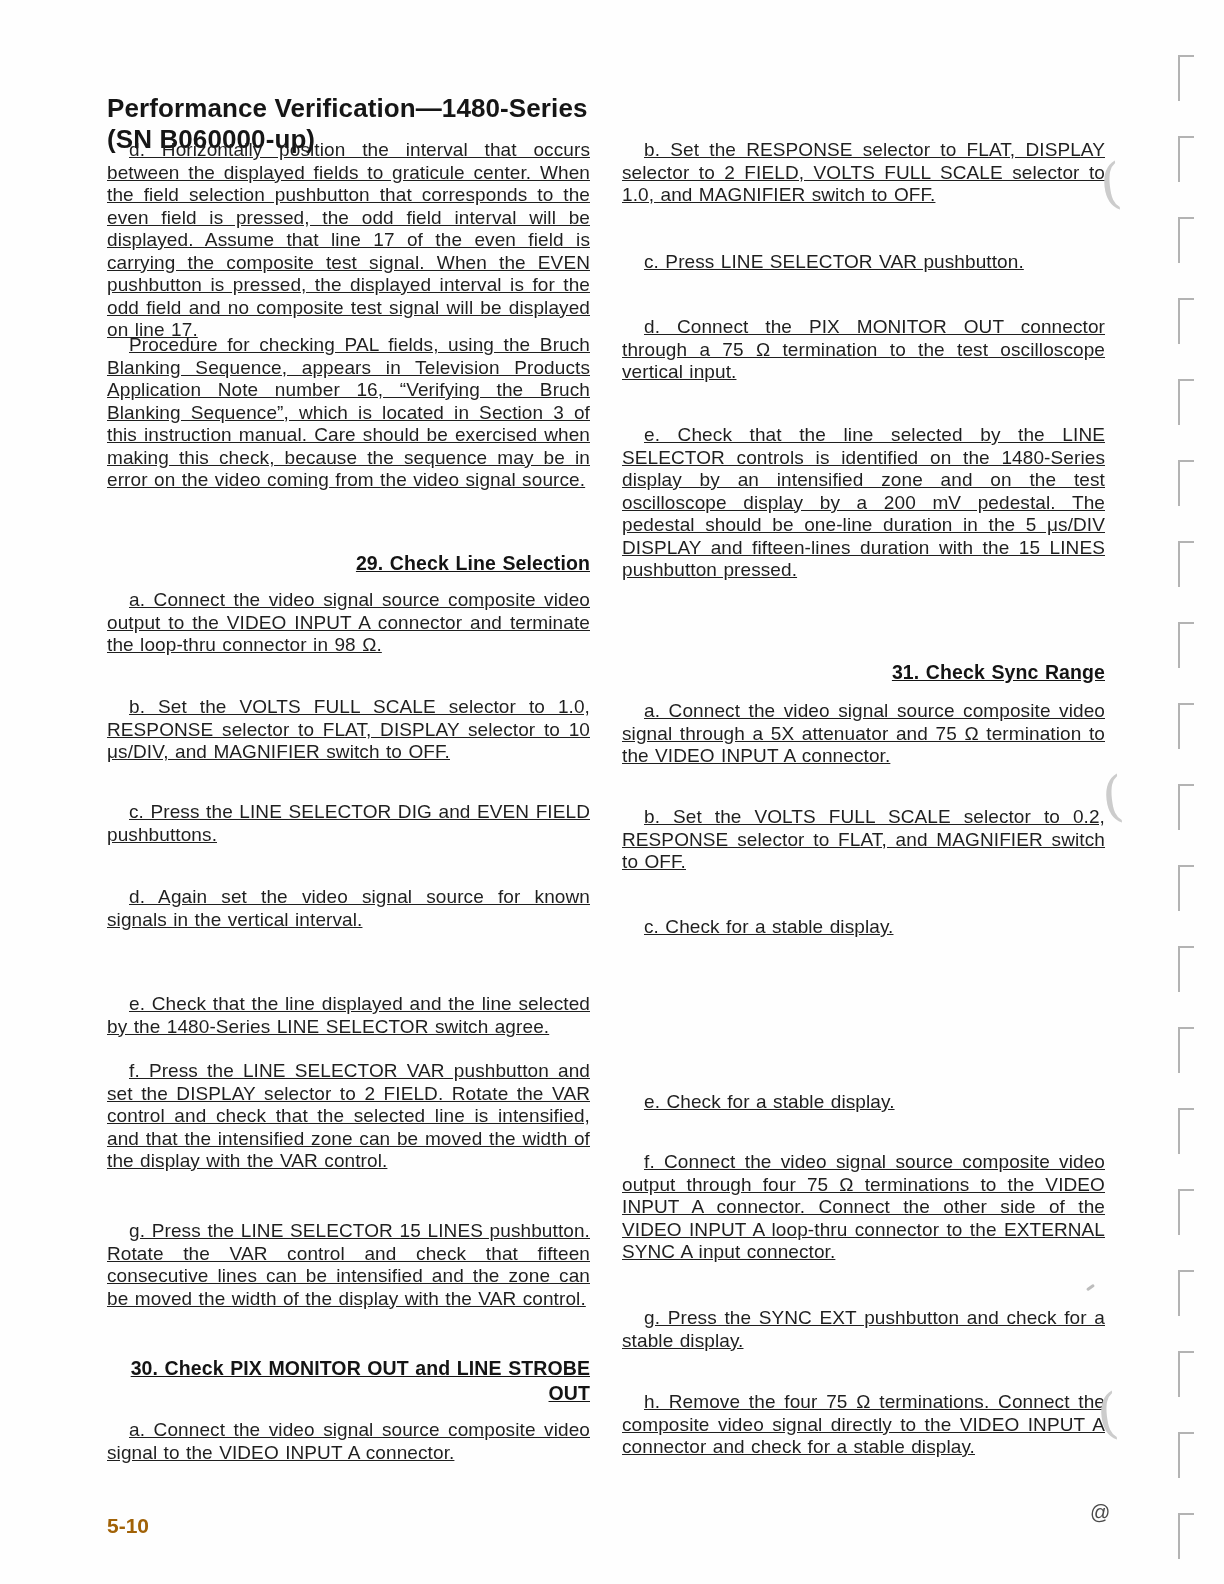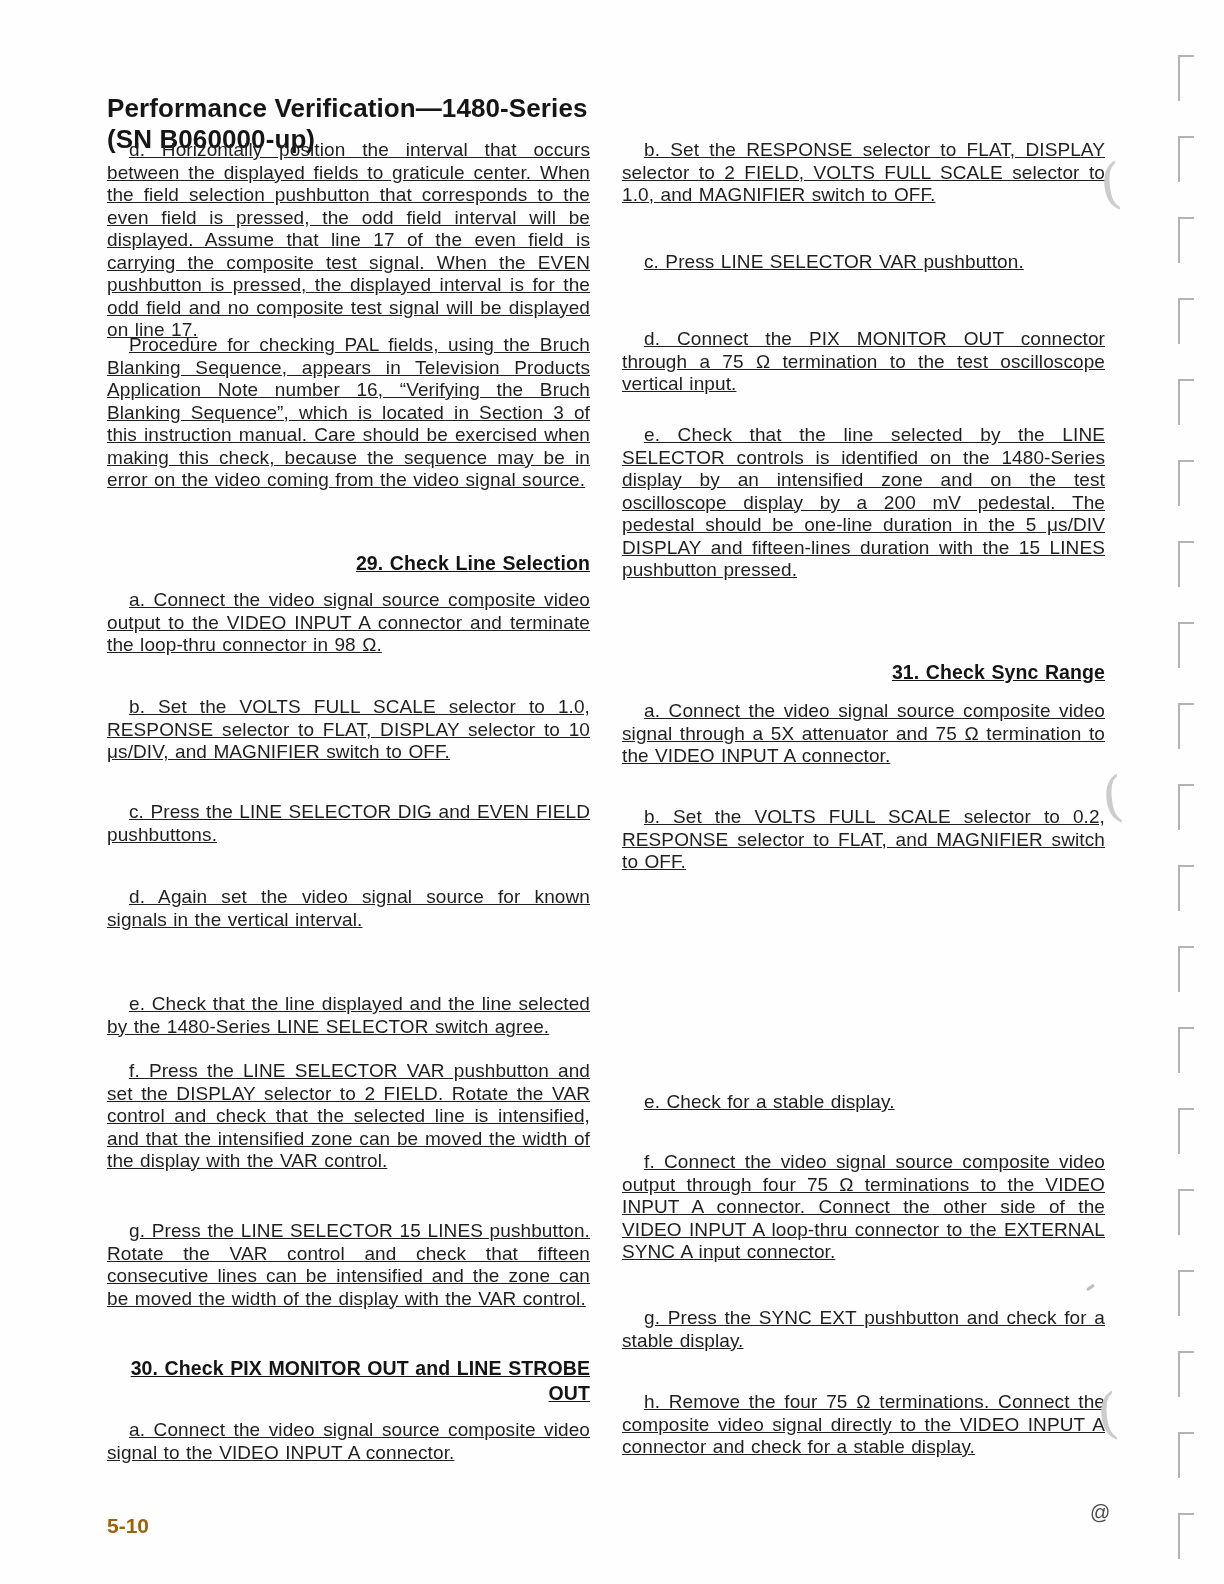--- a/index.html
+++ b/index.html
@@ -67,25 +67,26 @@
   <p class="blk l" style="top:801px">c.  Press the LINE SELECTOR DIG and EVEN FIELD pushbuttons.</p>
   <p class="blk l" style="top:886px">d.  Again set the video signal source for known signals in the vertical interval.</p>
   <p class="blk l" style="top:993px">e.  Check that the line displayed and the line selected by the 1480-Series LINE SELECTOR switch agree.</p>
   <p class="blk l" style="top:1060px">f.  Press the LINE SELECTOR VAR pushbutton and set the DISPLAY selector to 2 FIELD. Rotate the VAR control and check that the selected line is intensified, and that the intensified zone can be moved the width of the display with the VAR control.</p>
   <p class="blk l" style="top:1220px">g.  Press the LINE SELECTOR 15 LINES pushbutton. Rotate the VAR control and check that fifteen consecutive lines can be intensified and the zone can be moved the width of the display with the VAR control.</p>
   <p class="blk l hd" style="top:1356px">30.  Check PIX MONITOR OUT and LINE STROBE OUT</p>
   <p class="blk l" style="top:1419px">a.  Connect the video signal source composite video signal to the VIDEO INPUT A connector.</p>
 
   <p class="blk r" style="top:139px">b.  Set the RESPONSE selector to FLAT, DISPLAY selector to 2 FIELD, VOLTS FULL SCALE selector to 1.0, and MAGNIFIER switch to OFF.</p>
   <p class="blk r" style="top:251px">c.  Press LINE SELECTOR VAR pushbutton.</p>
-  <p class="blk r" style="top:328px">d.  Connect the PIX MONITOR OUT connector through a 75 Ω termination to the test oscilloscope vertical input.</p>
+  <p class="blk r" style="top:316px">d.  Connect the PIX MONITOR OUT connector through a 75 Ω termination to the test oscilloscope vertical input.</p>
   <p class="blk r" style="top:424px">e.  Check that the line selected by the LINE SELECTOR controls is identified on the 1480-Series display by an intensified zone and on the test oscilloscope display by a 200 mV pedestal. The pedestal should be one-line duration in the 5 μs/DIV DISPLAY and fifteen-lines duration with the 15 LINES pushbutton pressed.</p>
   <p class="blk r hd" style="top:660px">31.  Check Sync Range</p>
   <p class="blk r" style="top:700px">a.  Connect the video signal source composite video signal through a 5X attenuator and 75 Ω termination to the VIDEO INPUT A connector.</p>
   <p class="blk r" style="top:806px">b. Set the VOLTS FULL SCALE selector to 0.2, RESPONSE selector to FLAT, and MAGNIFIER switch to OFF.</p>
+  <p class="blk r" style="top:916px">c.  Check for a stable display.</p>
   <p class="blk r" style="top:1091px">e.  Check for a stable display.</p>
   <p class="blk r" style="top:1151px">f.  Connect the video signal source composite video output through four 75 Ω terminations to the VIDEO INPUT A connector. Connect the other side of the VIDEO INPUT A loop-thru connector to the EXTERNAL SYNC A input connector.</p>
   <p class="blk r" style="top:1307px">g.  Press the SYNC EXT pushbutton and check for a stable display.</p>
   <p class="blk r" style="top:1391px">h.  Remove the four 75 Ω terminations. Connect the composite video signal directly to the VIDEO INPUT A connector and check for a stable display.</p>
 
   <p class="pagenum">5-10</p>
   <p class="atmark">@</p>
 
   <div class="edge-marks"></div>
   <p class="paren" style="left:1100px;top:152px">(</p>

